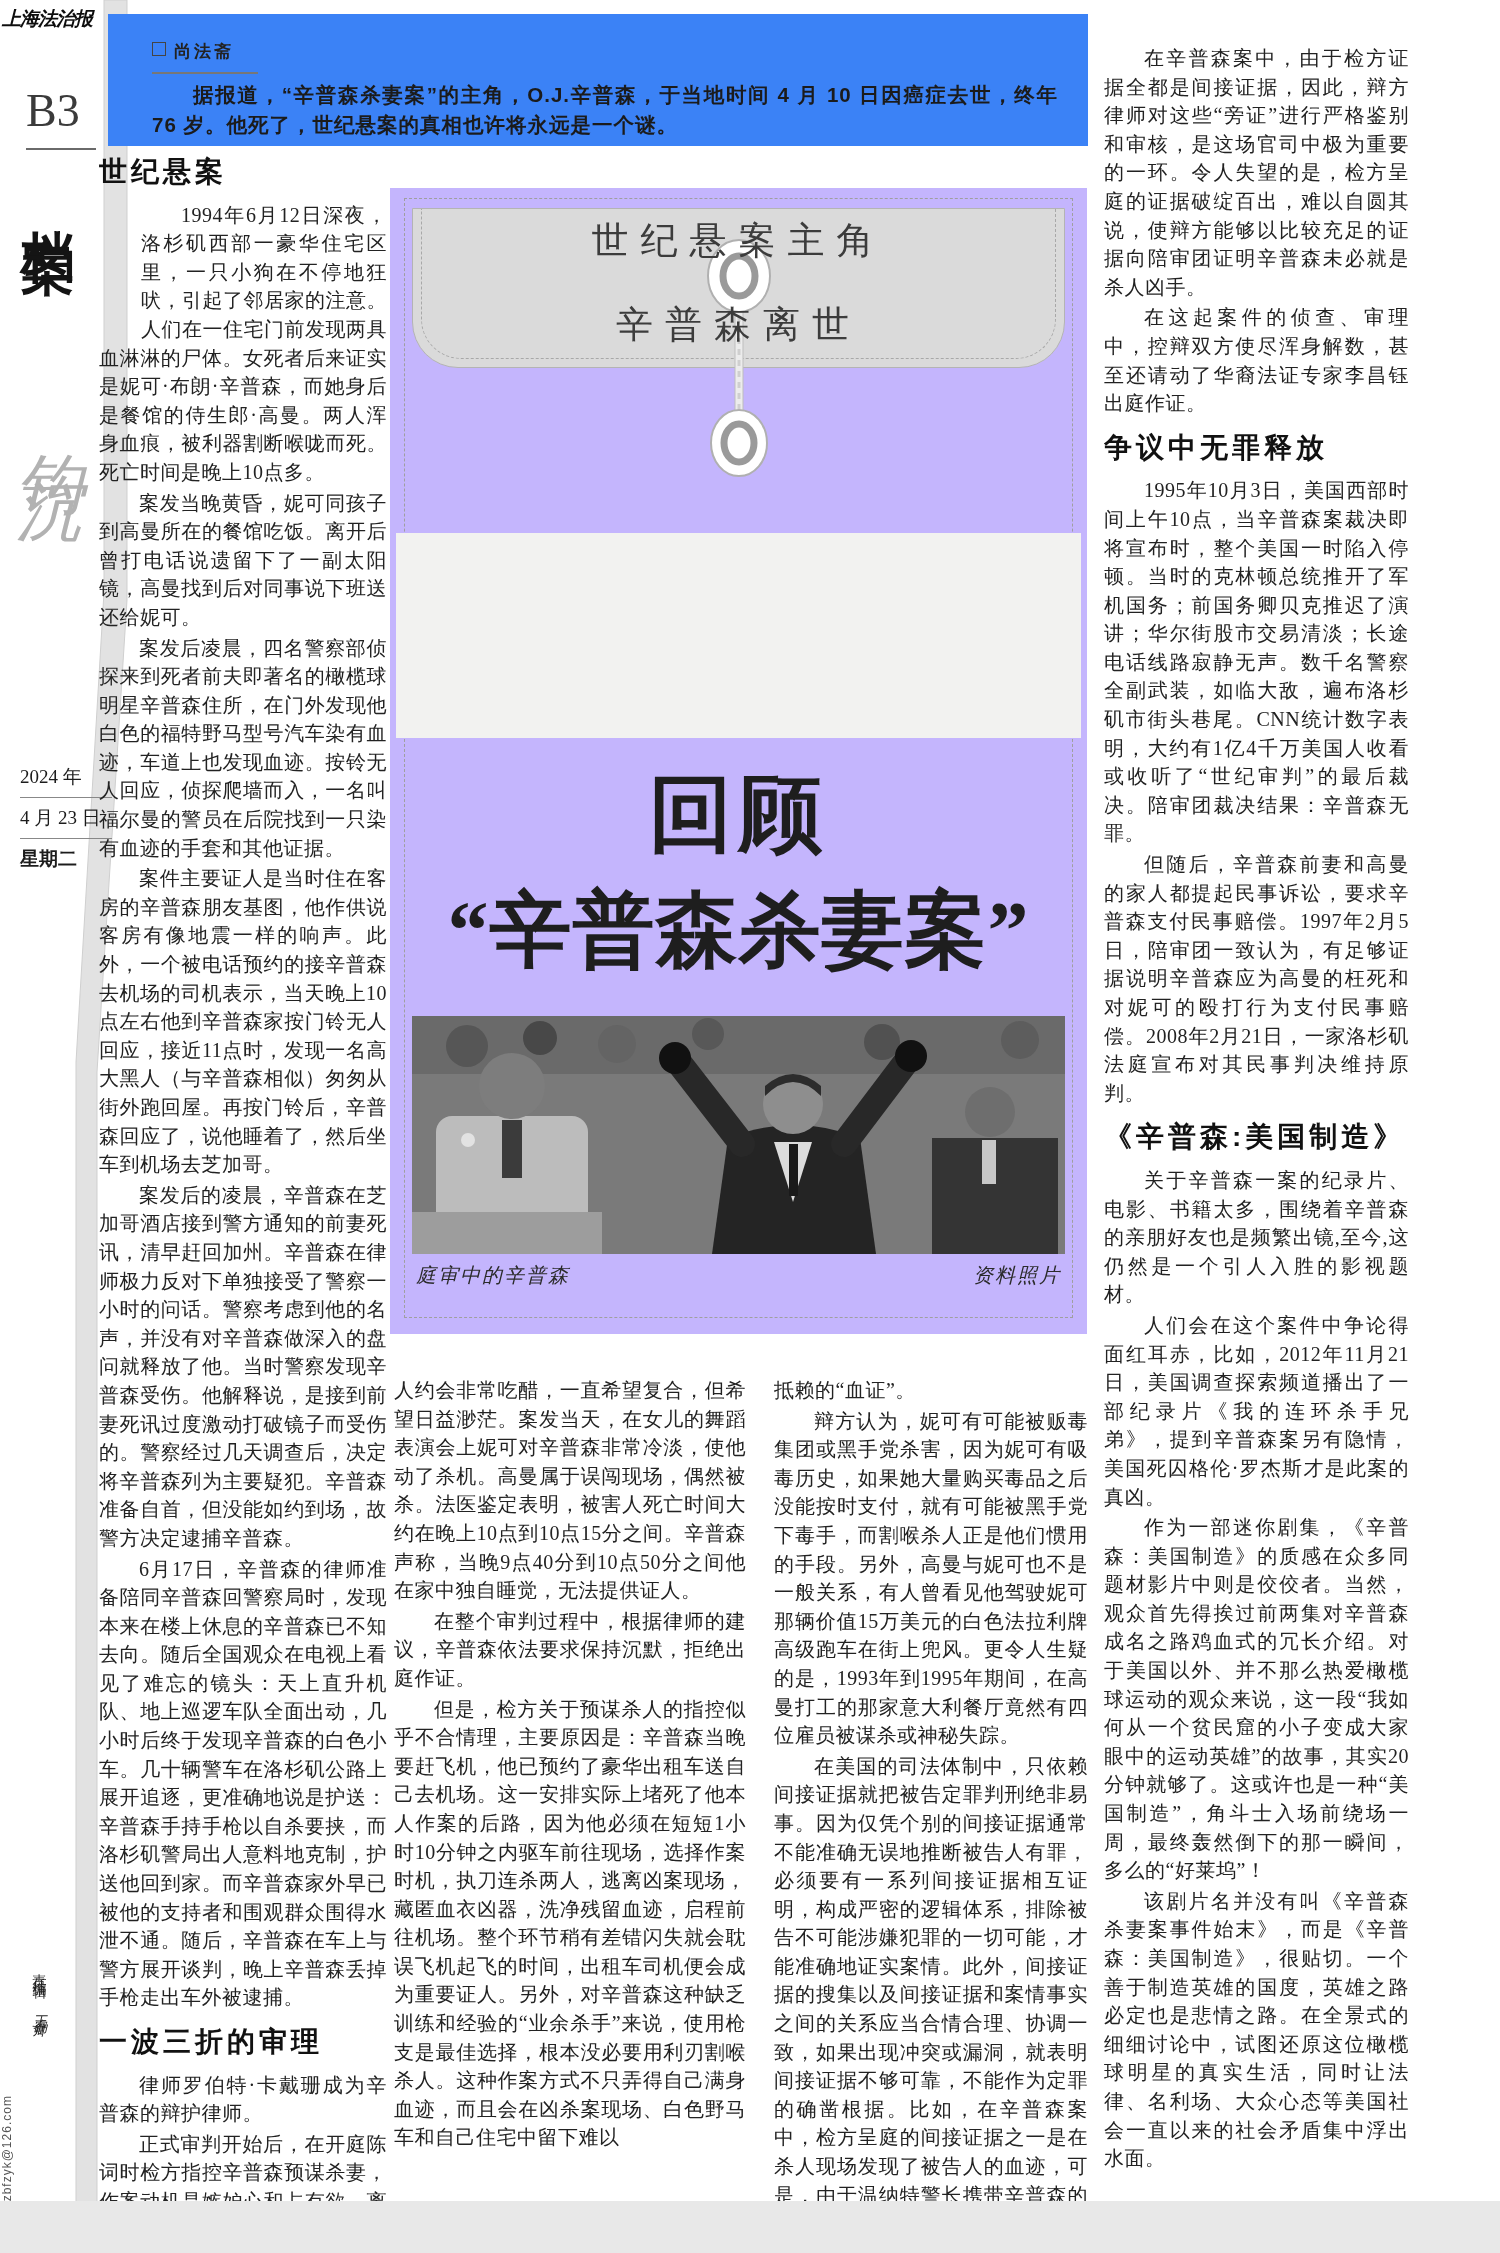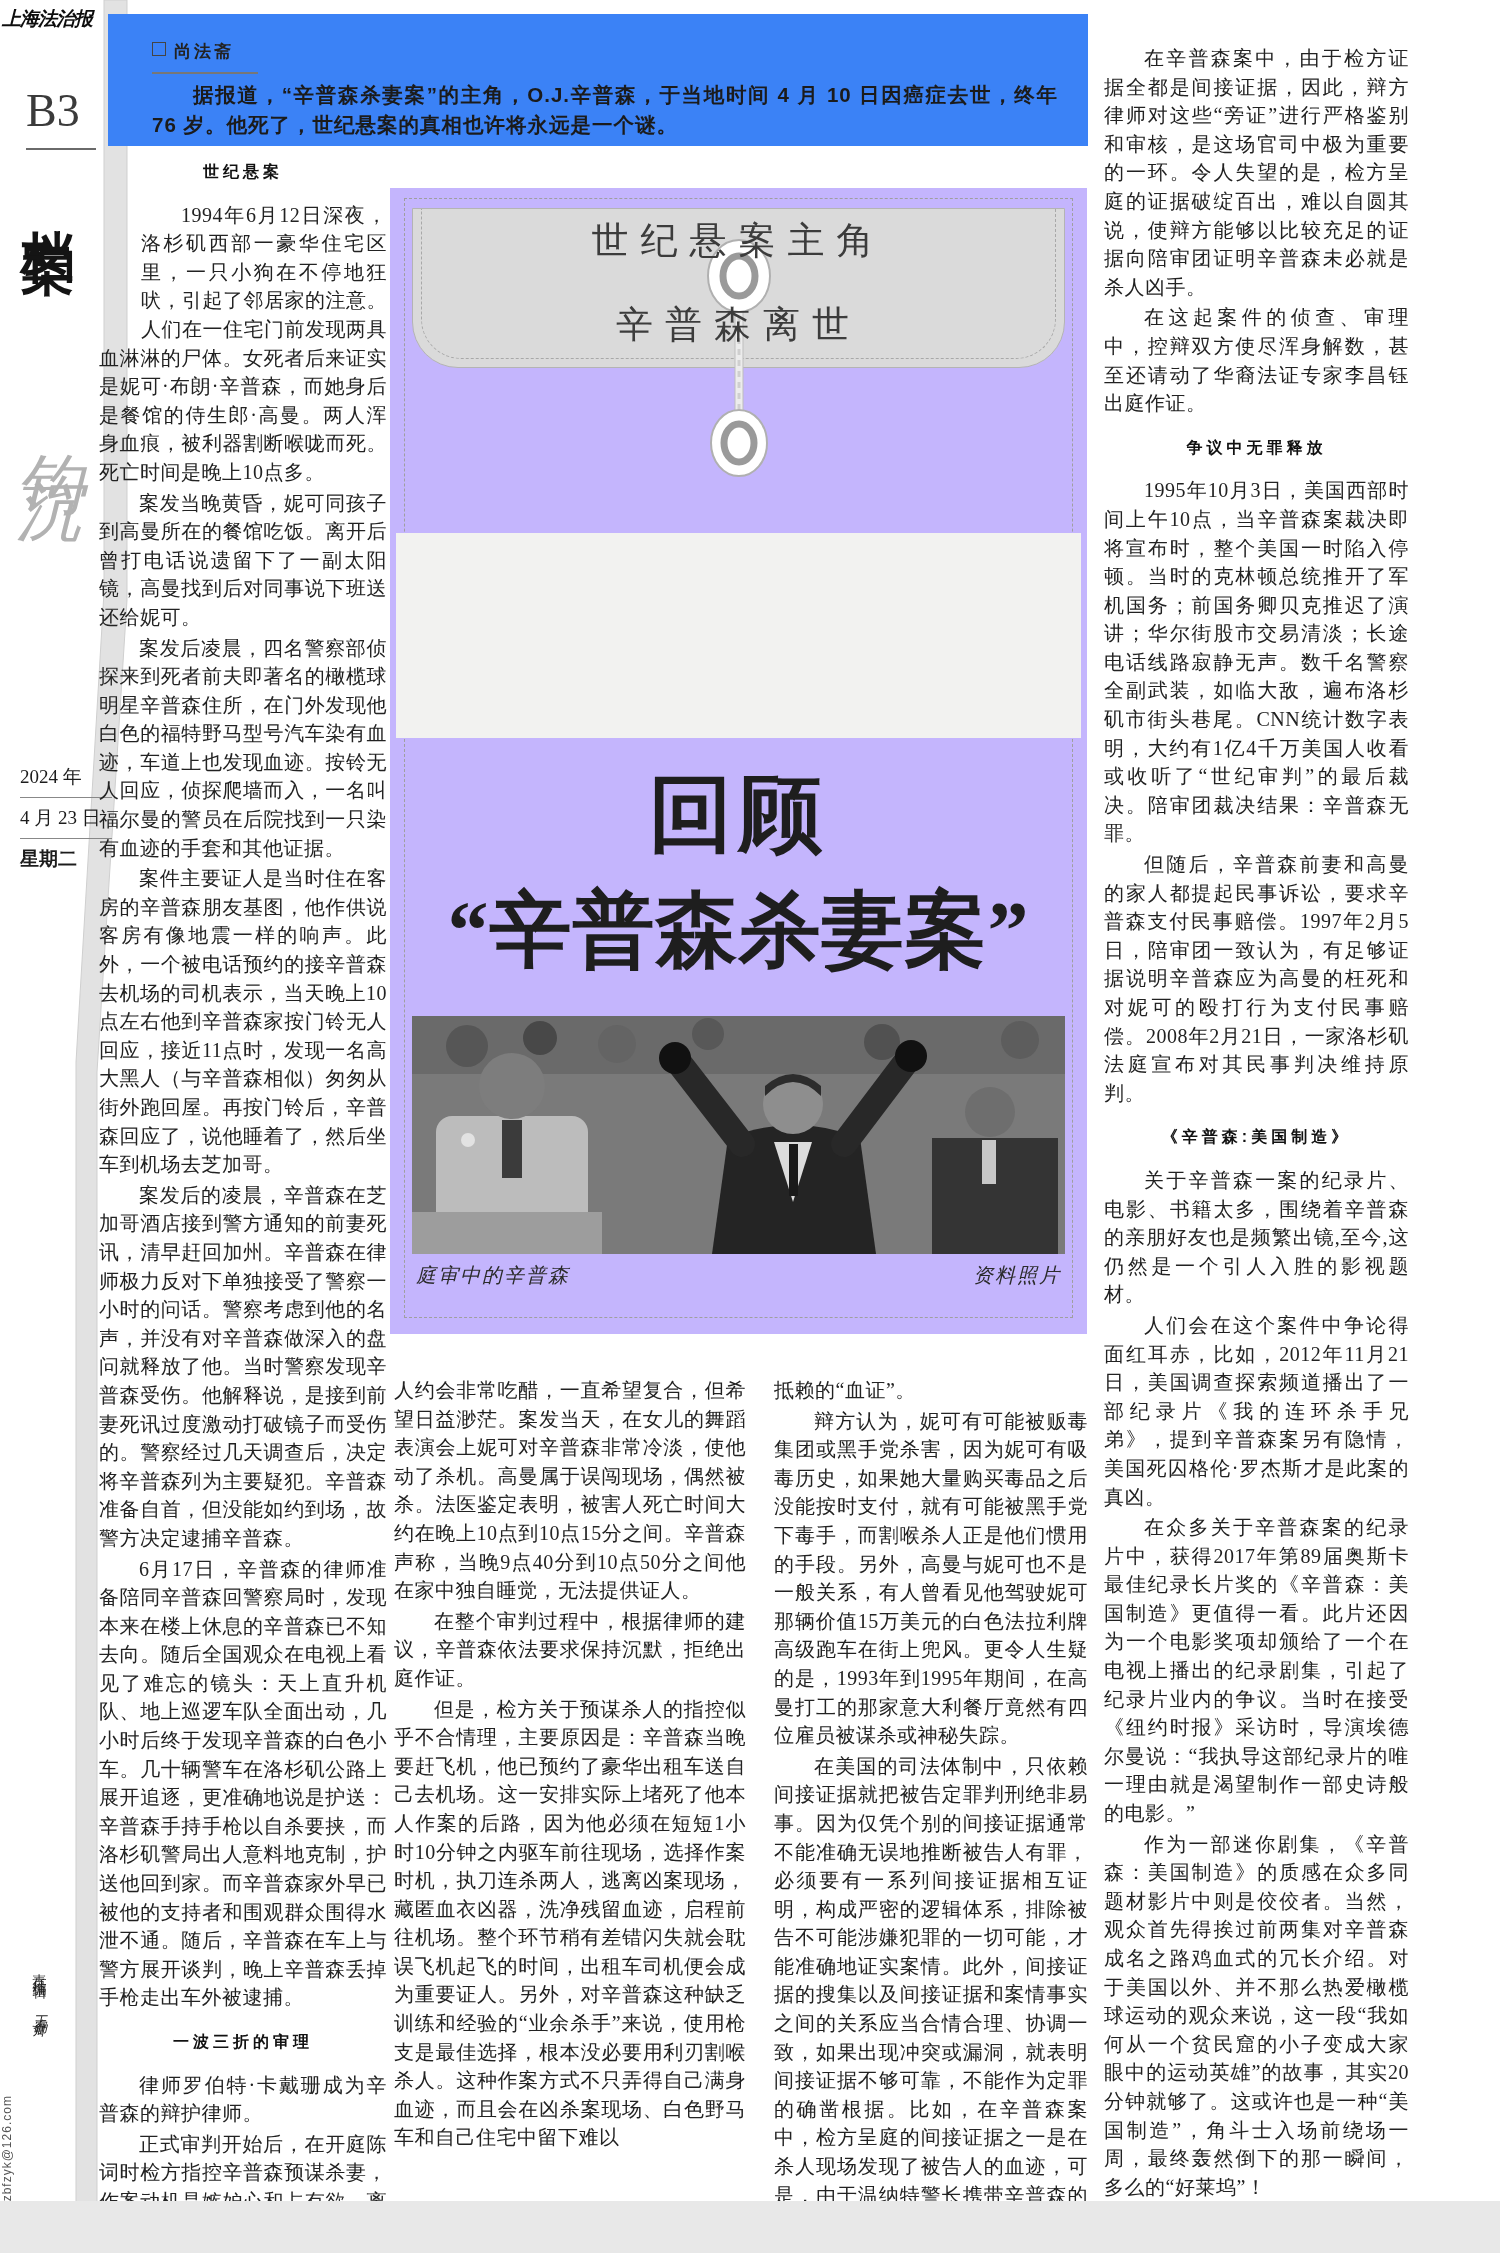--- a/index.html
+++ b/index.html
@@ -31,22 +31,22 @@
          font-size:17px;font-weight:700;color:#222;letter-spacing:3px;}
   .badge .sq{display:inline-block;width:12px;height:12px;border:1.5px solid #444;margin-right:8px;vertical-align:1px;}
   .badge-rule{position:absolute;left:44px;top:58px;width:106px;height:1.5px;background:#777;}
   .lead{position:absolute;left:44px;top:66px;width:906px;font-family:"Liberation Sans","DejaVu Sans",sans-serif;
         font-weight:600;font-size:20.5px;line-height:30px;color:#1b1b1b;text-indent:2em;
         text-align:justify;letter-spacing:1px;}
   
   .col{text-align:justify;font-size:20px;line-height:28.6px;letter-spacing:0.5px;color:#222;}
   .col p{margin:0 0 2px 0;text-indent:2em;}
   .col p.noind{text-indent:0;}
-  .colhead{font-family:"Liberation Sans","DejaVu Sans",sans-serif;font-weight:700;font-size:16px;
-           text-align:center;letter-spacing:4px;color:#111;margin:16px 0 14px 0;text-indent:0;}
+  .colhead{font-family:"Liberation Sans","DejaVu Sans",sans-serif;font-weight:700;font-size:28px;
+           text-align:left;letter-spacing:4px;color:#111;margin:16px 0 14px 0;text-indent:0;}
   .colhead.first{margin-top:0;}
   .c1{left:99px;top:158px;width:288px;}
   .cA{left:394px;top:1376px;width:352px;}
   .cB{left:774px;top:1376px;width:314px;}
   .cR{left:1104px;top:44px;width:305px;height:2209px;overflow:hidden;}
   .wrap-spacer{float:left;width:42px;height:118px;}
   
   .panel{left:390px;top:188px;width:697px;height:1146px;background:#c4b5fd;}
   .dashframe{position:absolute;left:14px;right:14px;top:10px;bottom:16px;border:1px dashed #9f9f9f;}
   .flap{position:absolute;left:22px;right:22px;top:20px;height:158px;background:#dadada;
@@ -182,18 +182,17 @@
 
   <div class="abs col cR">
     <p>在辛普森案中，由于检方证据全都是间接证据，因此，辩方律师对这些“旁证”进行严格鉴别和审核，是这场官司中极为重要的一环。令人失望的是，检方呈庭的证据破绽百出，难以自圆其说，使辩方能够以比较充足的证据向陪审团证明辛普森未必就是杀人凶手。</p>
     <p>在这起案件的侦查、审理中，控辩双方使尽浑身解数，甚至还请动了华裔法证专家李昌钰出庭作证。</p>
     <div class="colhead">争议中无罪释放</div>
     <p>1995年10月3日，美国西部时间上午10点，当辛普森案裁决即将宣布时，整个美国一时陷入停顿。当时的克林顿总统推开了军机国务；前国务卿贝克推迟了演讲；华尔街股市交易清淡；长途电话线路寂静无声。数千名警察全副武装，如临大敌，遍布洛杉矶市街头巷尾。CNN统计数字表明，大约有1亿4千万美国人收看或收听了“世纪审判”的最后裁决。陪审团裁决结果：辛普森无罪。</p>
     <p>但随后，辛普森前妻和高曼的家人都提起民事诉讼，要求辛普森支付民事赔偿。1997年2月5日，陪审团一致认为，有足够证据说明辛普森应为高曼的枉死和对妮可的殴打行为支付民事赔偿。2008年2月21日，一家洛杉矶法庭宣布对其民事判决维持原判。</p>
     <div class="colhead">《辛普森:美国制造》</div>
     <p>关于辛普森一案的纪录片、电影、书籍太多，围绕着辛普森的亲朋好友也是频繁出镜,至今,这仍然是一个引人入胜的影视题材。</p>
     <p>人们会在这个案件中争论得面红耳赤，比如，2012年11月21日，美国调查探索频道播出了一部纪录片《我的连环杀手兄弟》，提到辛普森案另有隐情，美国死囚格伦·罗杰斯才是此案的真凶。</p>
-    <p>在众多关于辛普森案的纪录片中，获得2017年第89届奥斯卡最佳纪录长片奖的《辛普森：美国制造》更值得一看。此片还因为一个电影奖项却颁给了一个在电视上播出的纪录剧集，引起了纪录片业内的争议。当时在接受《纽约时报》采访时，导演埃德尔曼说：“我执导这部纪录片的唯一理由就是渴望制作一部史诗般的电影。”</p>
     <p>作为一部迷你剧集，《辛普森：美国制造》的质感在众多同题材影片中则是佼佼者。当然，观众首先得挨过前两集对辛普森成名之路鸡血式的冗长介绍。对于美国以外、并不那么热爱橄榄球运动的观众来说，这一段“我如何从一个贫民窟的小子变成大家眼中的运动英雄”的故事，其实20分钟就够了。这或许也是一种“美国制造”，角斗士入场前绕场一周，最终轰然倒下的那一瞬间，多么的“好莱坞”！</p>
     <p>该剧片名并没有叫《辛普森杀妻案事件始末》，而是《辛普森：美国制造》，很贴切。一个善于制造英雄的国度，英雄之路必定也是悲情之路。在全景式的细细讨论中，试图还原这位橄榄球明星的真实生活，同时让法律、名利场、大众心态等美国社会一直以来的社会矛盾集中浮出水面。</p>
   </div>
 
 </div>
 
 </body></html>

